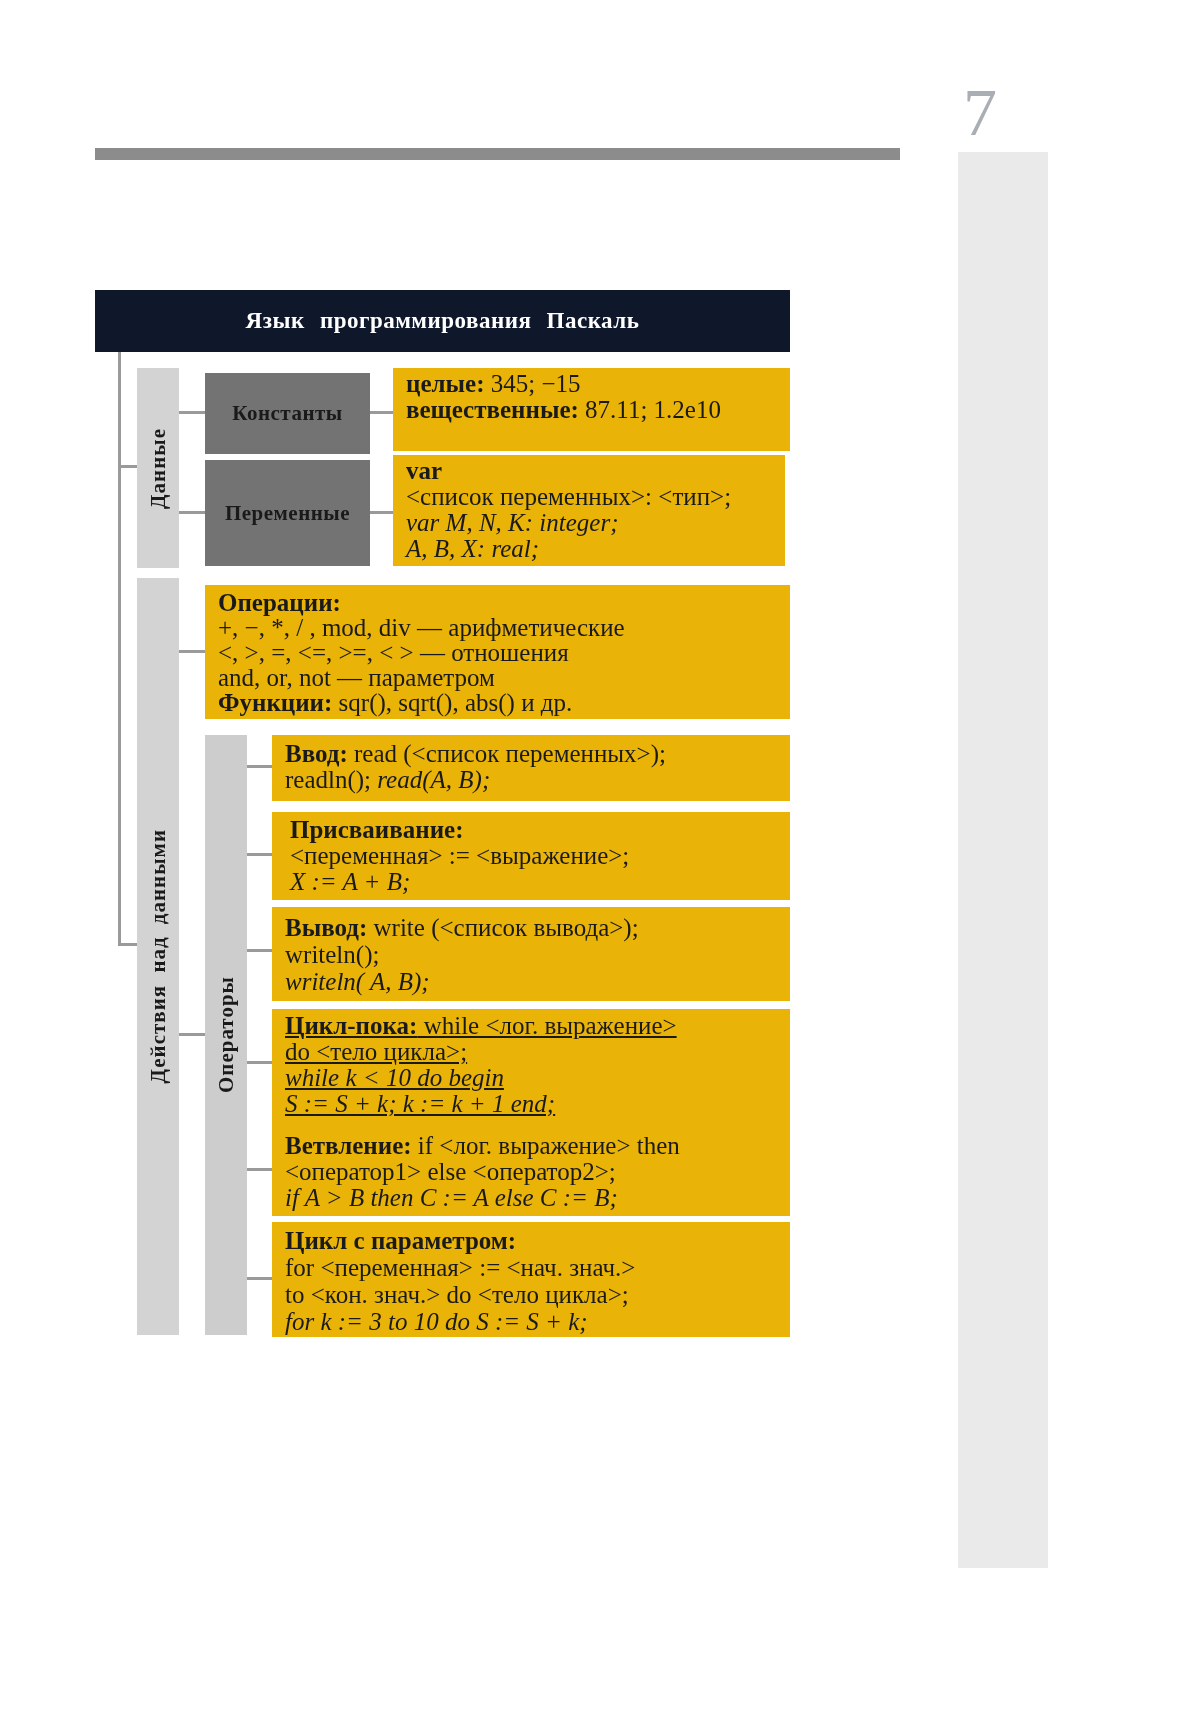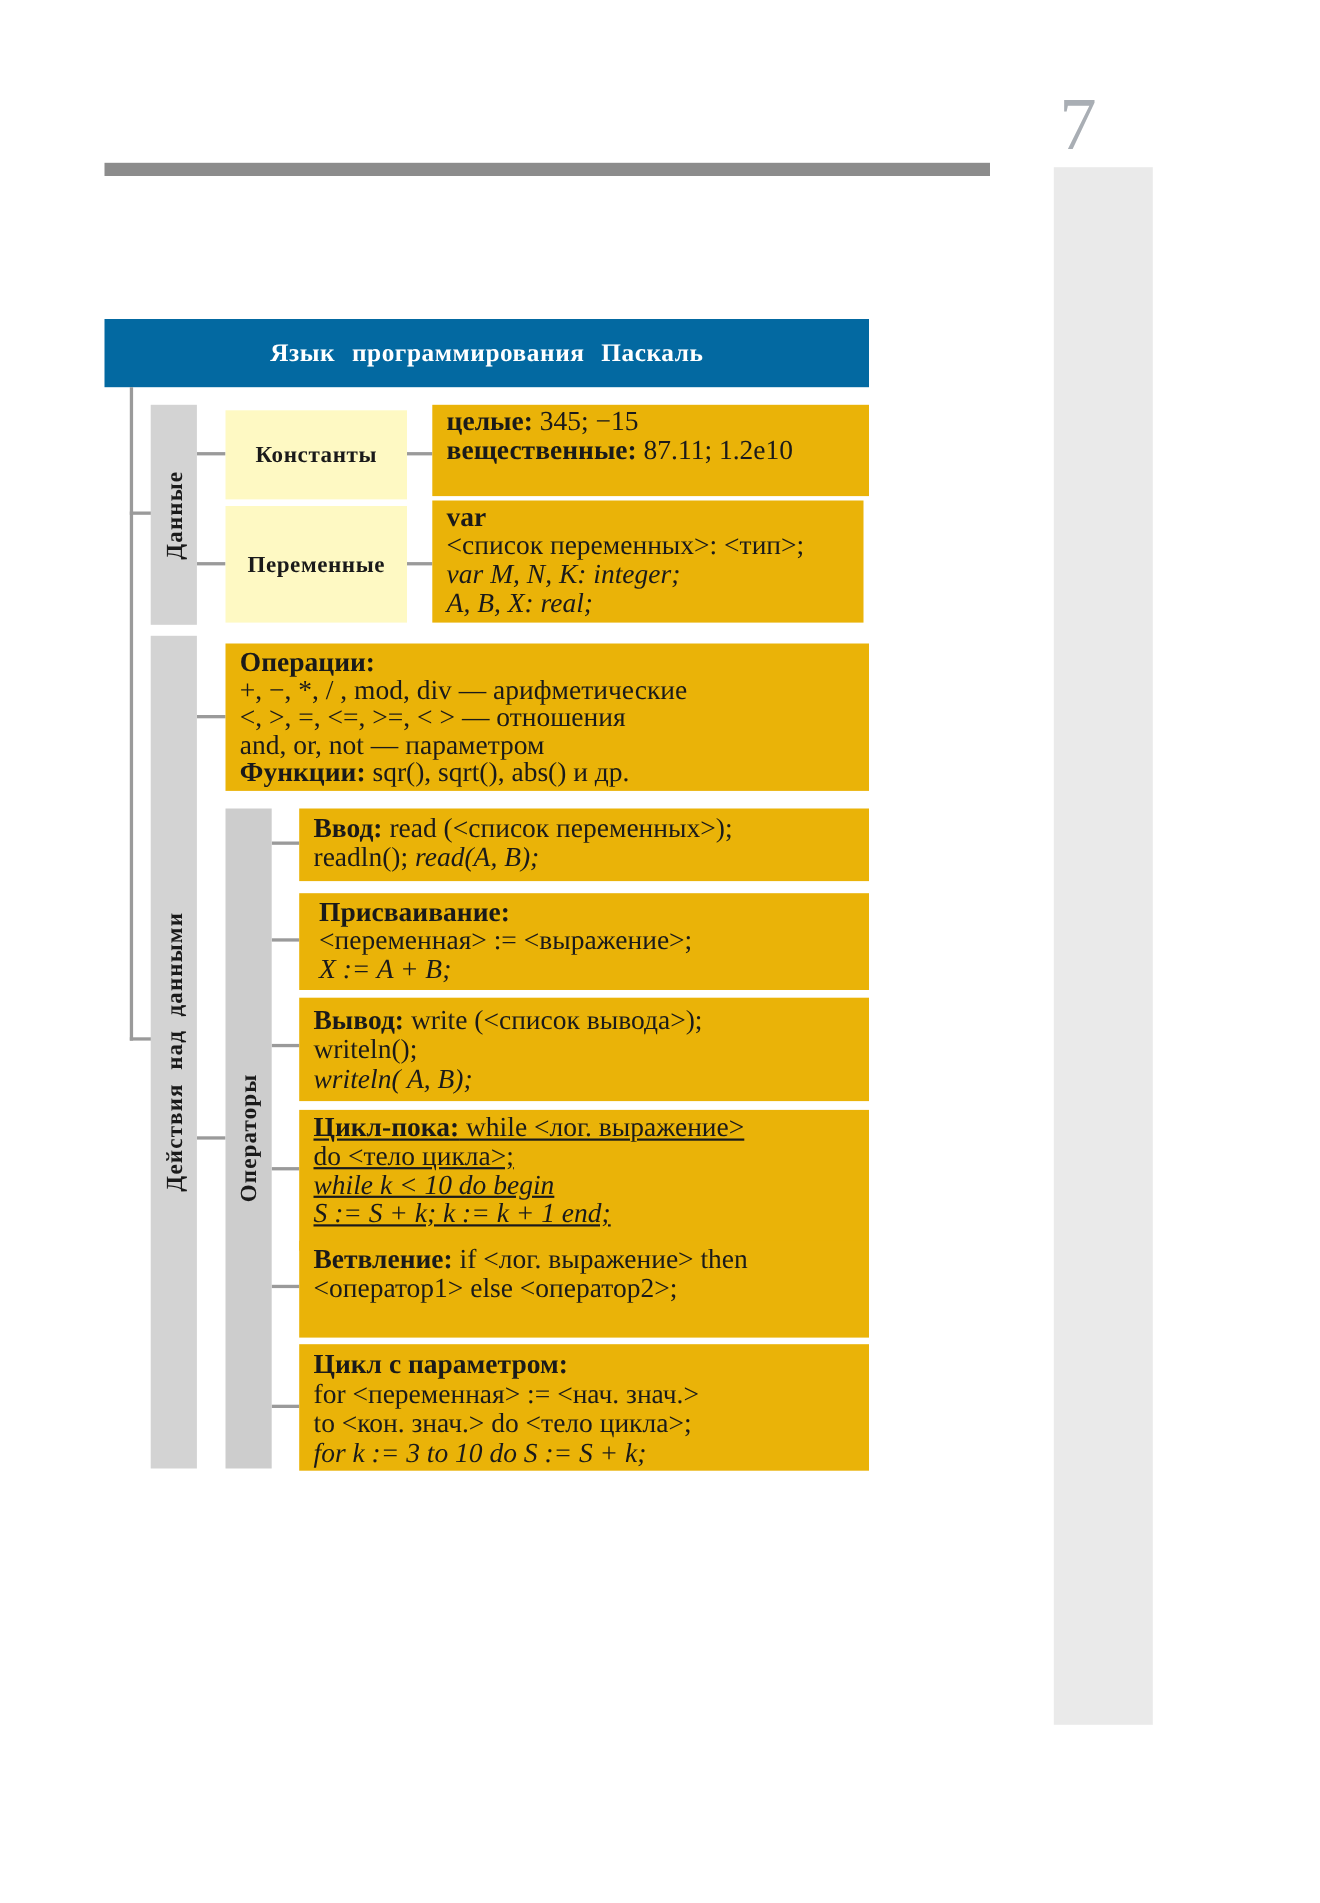--- a/index.html
+++ b/index.html
@@ -18,21 +18,21 @@
   .page-number {
     left:925px; top:72px; width:110px; height:80px;
     font-size:68px; line-height:80px; text-align:center;
     color:#a9aeb4; font-weight:400;
   }
   .side-strip { left:958px; top:152px; width:90px; height:1416px; background:#eaeaea; }
 
   
   .title {
     left:95px; top:290px; width:695px; height:62px;
-    background:#0369a1; color:#ffffff;
+    background:#0f172a; color:#ffffff;
     font-weight:bold; font-size:23px;
     display:flex; align-items:center; justify-content:center;
     word-spacing:9px; letter-spacing:.5px;
   }
 
   
   .line-v { background:#9a9a9a; }
   .line-h { background:#9a9a9a; height:3px; }
   .trunk { left:118px; top:352px; width:3px; height:594px; }
   .stub-data    { left:118px; top:465px; width:20px; }
@@ -60,21 +60,21 @@
     font-weight:bold; font-size:21px; letter-spacing:1px;
     white-space:nowrap;
   }
   .label-data      { left:137px; top:368px; width:42px; height:200px; }
   .label-actions   { left:137px; top:578px; width:42px; height:757px; }
   .label-operators { left:205px; top:735px; width:42px; height:600px; background:#cdcdcd; }
   .label-actions .vtext { word-spacing:6px; }
 
   
   .hlabel {
-    background:#fef9c3;
+    background:#737373;
     display:flex; align-items:center; justify-content:center;
     font-weight:bold; font-size:21px; letter-spacing:.5px;
   }
   .node-constants { left:205px; top:373px; width:165px; height:81px; }
   .node-variables { left:205px; top:460px; width:165px; height:106px; }
 
   
   .content {
     background:#eab308;
     font-size:25px; line-height:26px;
@@ -168,20 +168,21 @@
     </div>
   <div class="abs content op-4">
       <div class="line"><span class="part bold">Цикл-пока:</span><span class="part normal"> while &lt;лог. выражение&gt;</span></div>
       <div class="line"><span class="part normal">do &lt;тело цикла&gt;;</span></div>
       <div class="line"><span class="part italic">while k &lt; 10 do begin</span></div>
       <div class="line"><span class="part italic">S := S + k; k := k + 1 end;</span></div>
     </div>
   <div class="abs content op-5">
       <div class="line"><span class="part bold">Ветвление:</span><span class="part normal">  if &lt;лог. выражение&gt; then</span></div>
       <div class="line"><span class="part normal">&lt;оператор1&gt; else &lt;оператор2&gt;;</span></div>
+      <div class="line"><span class="part italic">if A &gt; B then C := A else C := B;</span></div>
     </div>
   <div class="abs content op-6">
       <div class="line"><span class="part bold">Цикл с параметром:</span></div>
       <div class="line"><span class="part normal">for &lt;переменная&gt; := &lt;нач. знач.&gt;</span></div>
       <div class="line"><span class="part normal">to &lt;кон. знач.&gt; do &lt;тело цикла&gt;;</span></div>
       <div class="line"><span class="part italic">for k := 3 to 10 do S := S + k;</span></div>
     </div>
 
 </div>
 

